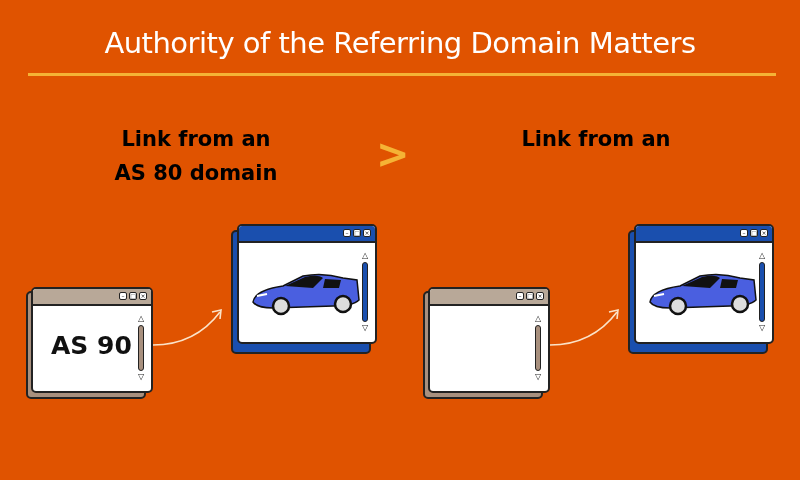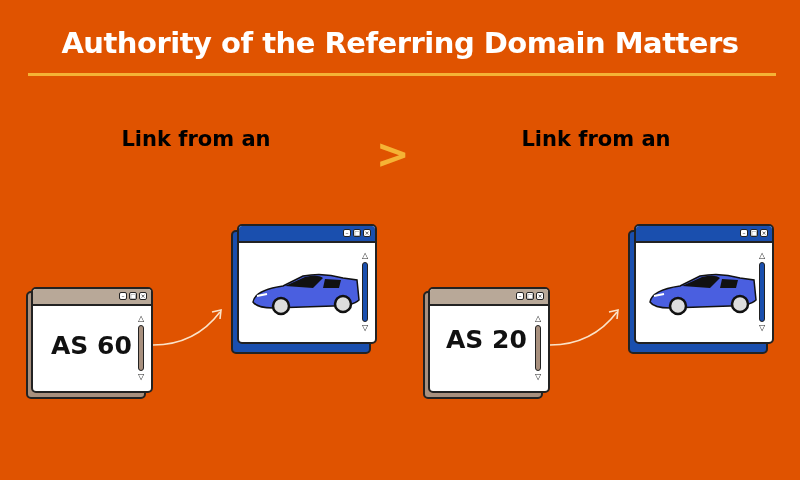--- a/index.html
+++ b/index.html
@@ -1,17 +1,17 @@
 <!DOCTYPE html>
 <html><head>
 <meta charset="utf-8">
 <style>
   * { box-sizing: border-box; margin: 0; padding: 0; }
   body { width: 800px; height: 480px; background: #e05300; font-family: "DejaVu Sans", sans-serif; position: relative; overflow: hidden; }
-  .title { position: absolute; top: 26px; left: 0; width: 800px; text-align: center; color: #fff; font-weight: bold; font-size: 29px; letter-spacing: -0.5px; }
+  .title { position: absolute; top: 26px; left: 0; width: 800px; text-align: center; color: #fff; font-weight: normal; font-size: 29px; letter-spacing: -0.5px; }
   .rule { position: absolute; top: 73px; left: 28px; width: 748px; height: 3px; background: #f5b335; }
   .caption { position: absolute; color: #000000; font-weight: bold; font-size: 21px; text-align: center; line-height: 34px; width: 220px; }
   .gt { position: absolute; left: 376px; top: 131px; color: #f5b335; font-weight: bold; font-size: 40px; }
   .win { position: absolute; }
   .win .shadow { position: absolute; border: 2px solid #222; border-radius: 5px; }
   .win .frame { position: absolute; border: 2px solid #222; border-radius: 5px; background: #fff; overflow: hidden; }
   .win .bar { height: 17px; border-bottom: 2px solid #222; position: relative; }
   .ctrls { position: absolute; right: 4px; top: 3px; display: flex; gap: 2px; }
   .ctrls span { width: 8px; height: 8px; background: #fff; border: 1px solid #222; border-radius: 2px; font-size: 6px; line-height: 6px; text-align: center; color: #222; }
   .scroll { position: absolute; right: 6px; top: 26px; bottom: 10px; width: 8px; }
@@ -22,37 +22,38 @@
   svg.arrow { position: absolute; }
 </style>
 </head>
 <body>
 
 <div class="title">Authority of the Referring Domain Matters</div>
 <div class="rule"></div>
 
 <div class="caption" style="left:86px;top:122px;">
   <div>Link from an</div>
+  <div>AS 80 domain</div>
 </div>
 <div class="gt">&gt;</div>
 <div class="caption" style="left:486px;top:122px;">
   <div>Link from an</div>
 </div>
 
 <div class="win" style="left:26px;top:287px;">
   <div class="shadow" style="left:0;top:4px;width:120px;height:108px;background:#a8907e;"></div>
   <div class="frame" style="left:5px;top:0;width:122px;height:106px;">
     <div class="bar" style="background:#b8a898;">
       <div class="ctrls">
           <span>–</span>
           <span>□</span>
           <span>×</span>
         </div>
     </div>
-    <div class="as-label" style="left:18px;top:42px;">AS 60</div>
+    <div class="as-label" style="left:18px;top:42px;">AS 90</div>
     <div class="scroll">
       <div class="up">△</div>
       <div class="track" style="background:#a8907e;"></div>
       <div class="down">▽</div>
     </div>
   </div>
 </div>
 
 <svg class="arrow" width="80" height="50" style="left:150px;top:300px;">
   <path d="M3 45 Q45 45 70 12" stroke="#fbe3c8" stroke-width="1.6" fill="none"></path>
@@ -88,21 +89,20 @@
 <div class="win" style="left:423px;top:287px;">
   <div class="shadow" style="left:0;top:4px;width:120px;height:108px;background:#a8907e;"></div>
   <div class="frame" style="left:5px;top:0;width:122px;height:106px;">
     <div class="bar" style="background:#b8a898;">
       <div class="ctrls">
           <span>–</span>
           <span>□</span>
           <span>×</span>
         </div>
     </div>
-    <div class="as-label" style="left:16px;top:36px;">AS 20</div>
     <div class="scroll">
       <div class="up">△</div>
       <div class="track" style="background:#a8907e;"></div>
       <div class="down">▽</div>
     </div>
   </div>
 </div>
 
 <svg class="arrow" width="80" height="50" style="left:547px;top:300px;">
   <path d="M3 45 Q45 45 70 12" stroke="#fbe3c8" stroke-width="1.6" fill="none"></path>

